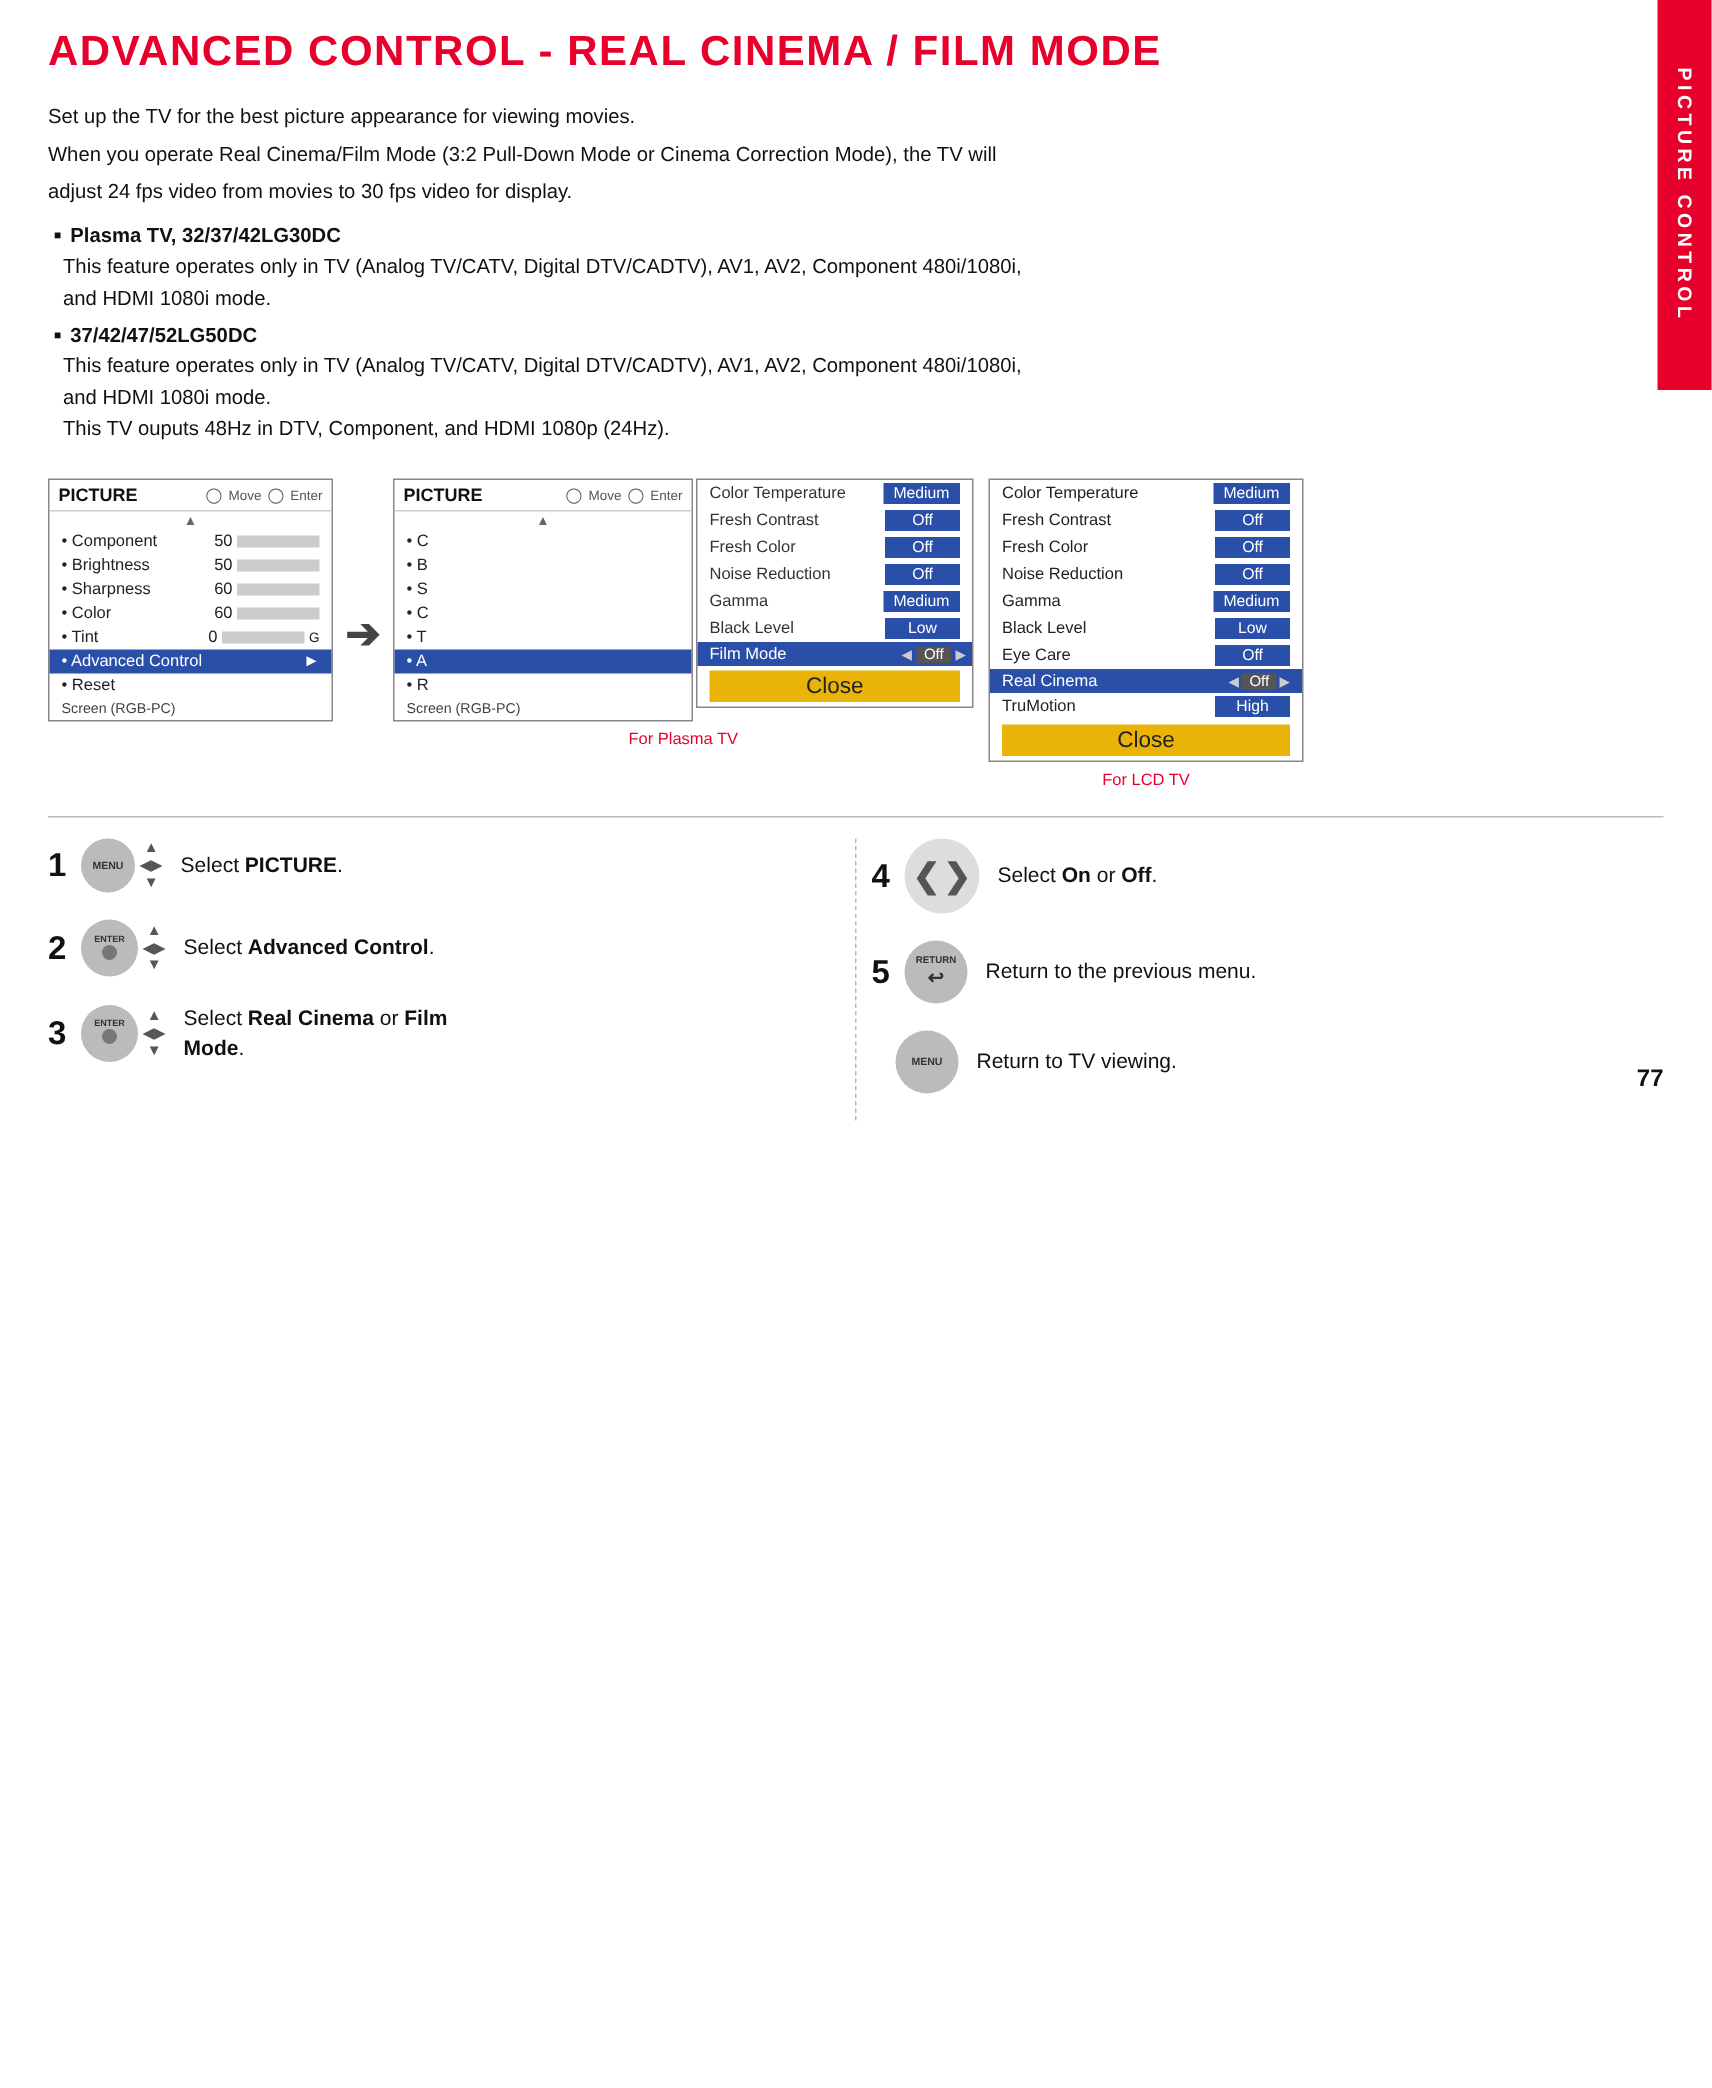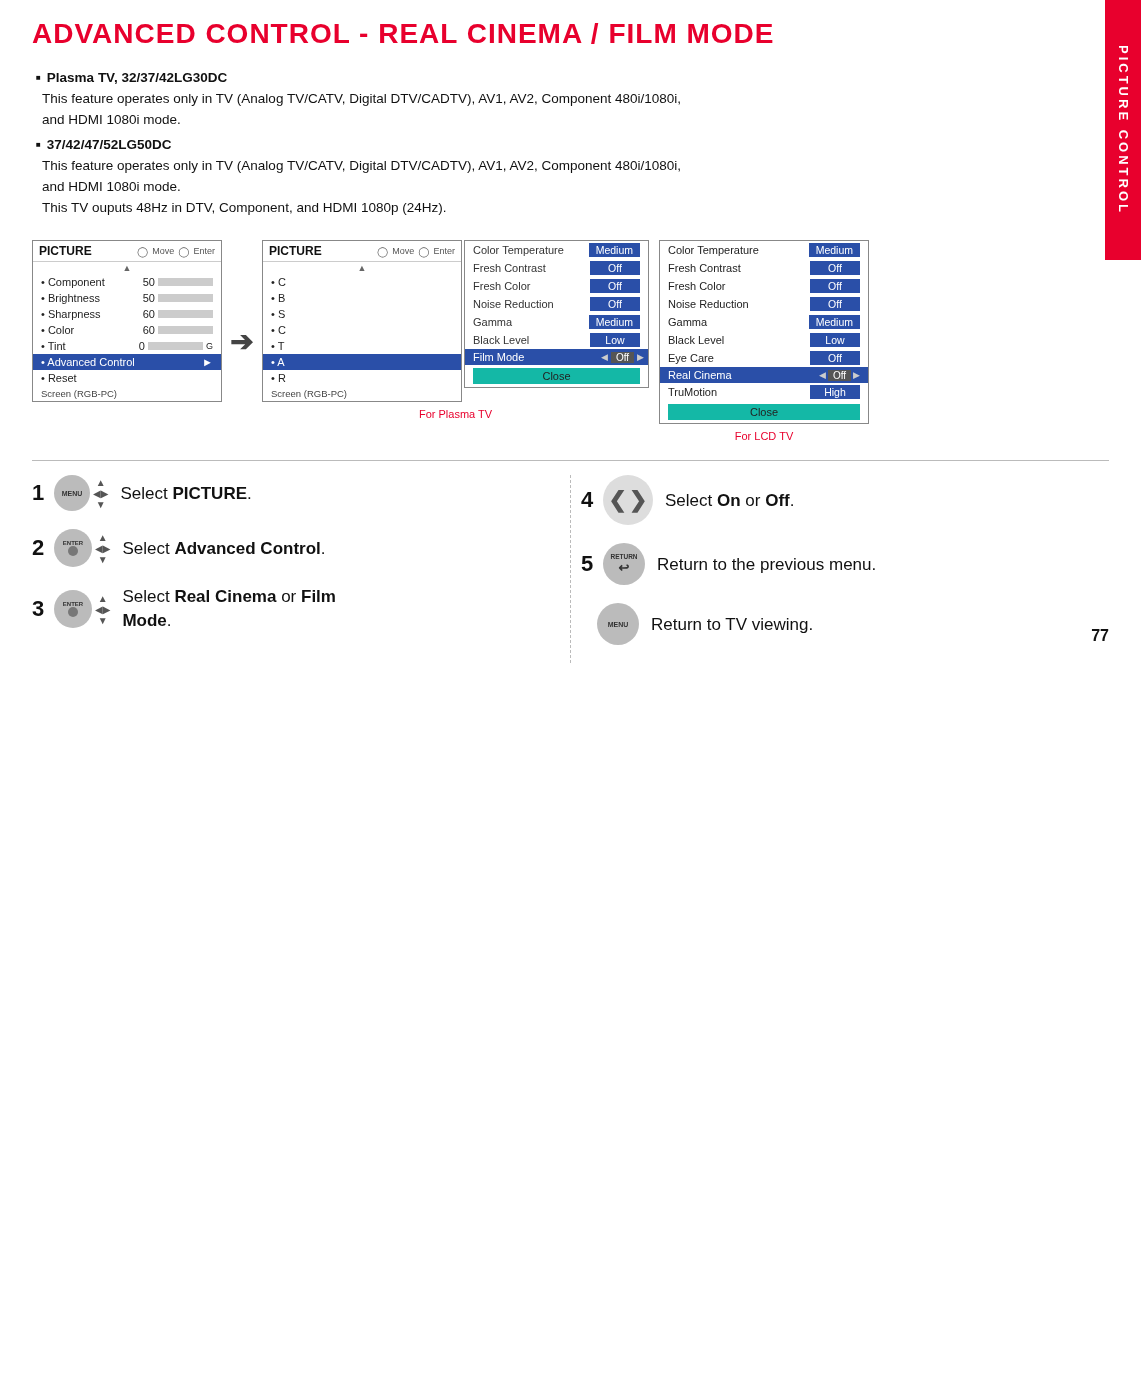--- a/index.html
+++ b/index.html
@@ -172,23 +172,23 @@
       display: flex;
       align-items: center;
       justify-content: space-between;
       padding: 2px 8px;
       font-size: 11px;
       color: #222;
     }
     .adv-row .adv-label { color: #333; }
     .close-btn {
       text-align: center;
-      background: #14b8a6;
+      background: #eab308;
       color: #222;
-      font-size: 11px;
+      font-size: 15px;
       padding: 2px 0;
       margin: 3px 8px;
       cursor: pointer;
     }
 
     
     .lcd-tv-section {
       margin-left: 10px;
     }
     .lcd-menu {
@@ -314,21 +314,21 @@
       position: relative;
     }
     .enter-circle .center-dot {
       width: 10px; height: 10px;
       border-radius: 50%;
       background: #777;
       margin-bottom: 1px;
     }
 
     .step-text {
-      font-size: 17px;
+      font-size: 14px;
       color: #111;
       line-height: 1.4;
     }
     .step-text .bold { font-weight: bold; }
 
     
     .return-circle {
       width: 42px;
       height: 42px;
       border-radius: 50%;
@@ -404,20 +404,25 @@
     .fm-arrow { font-size: 9px; color: #ccc; }
     .fm-value { background: #555; color: #fff; font-size: 10px; padding: 0 5px; }
   </style>
 </head>
 <body>
 
 <div class="page-content" style="position:relative;">
 
   <div class="page-title">ADVANCED CONTROL - REAL CINEMA / FILM MODE</div>
 
+  <div>
+    <p class="intro-text">Set up the TV for the best picture appearance for viewing movies.</p>
+    <p class="intro-text">When you operate Real Cinema/Film Mode (3:2 Pull-Down Mode or Cinema Correction Mode), the TV will</p>
+    <p class="intro-text">adjust 24 fps video from movies to 30 fps video for display.</p>
+  </div>
 
   <div class="bullet-section">
     <div class="bullet-item">
       <div class="bullet-head">Plasma TV, 32/37/42LG30DC</div>
       <div class="bullet-body">
         <p>This feature operates only in TV (Analog TV/CATV, Digital DTV/CADTV), AV1, AV2, Component 480i/1080i,</p>
         <p>and HDMI 1080i mode.</p>
       </div>
     </div>
     <div class="bullet-item" style="margin-top:4px;">

